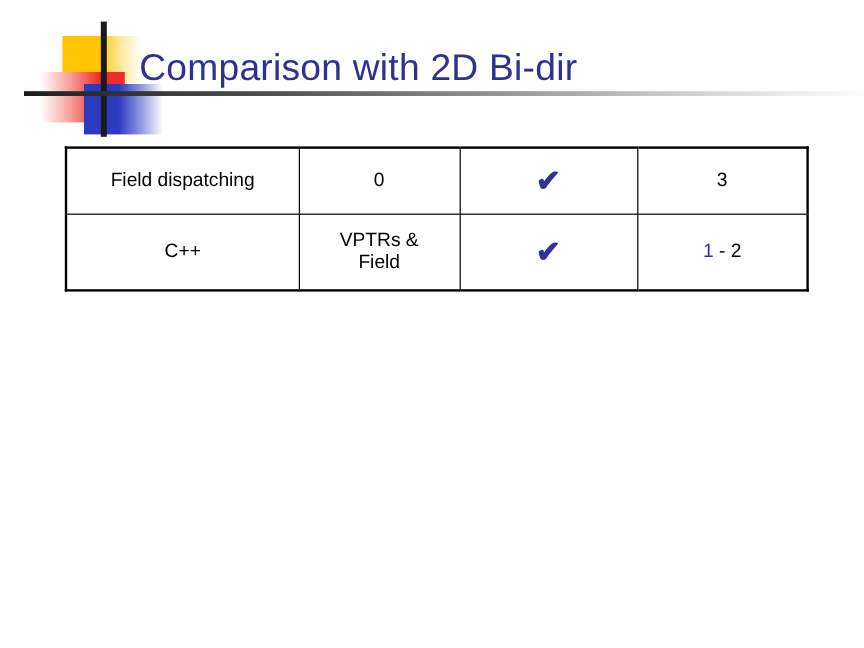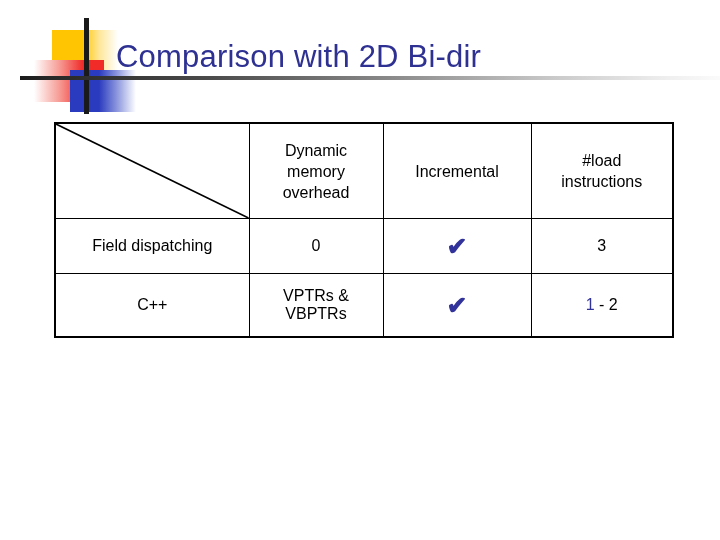--- a/index.html
+++ b/index.html
@@ -185,57 +185,38 @@
 
   <div id="table-wrap">
     <table class="cmp">
       <colgroup>
         <col class="col-label">
         <col class="col-dyn">
         <col class="col-inc">
         <col class="col-load">
       </colgroup>
       <tbody>
-        <tr class="hdr">
-          <td class="corner">
-            <svg viewBox="0 0 194 90" preserveAspectRatio="none">
-              <line x1="0" y1="0" x2="194" y2="90" stroke="#000000" stroke-width="1.6" vector-effect="non-scaling-stroke"></line>
-            </svg>
-          </td>
-          <td>
-            <span class="hdr-text two-line">Dynamic</span>
-            <span class="hdr-text two-line">memory</span>
-            <span class="hdr-text two-line">overhead</span>
-          </td>
-          <td>
-            <span class="hdr-text">Incremental</span>
-          </td>
-          <td>
-            <span class="hdr-text two-line">#load</span>
-            <span class="hdr-text two-line">instructions</span>
-          </td>
-        </tr>
 
         <tr class="body-row">
           <td class="rowlabel">Field dispatching</td>
           <td class="val-blue">0</td>
           <td>
             <span class="check">✔</span>
           </td>
           <td class="val-black">
             <span>3</span>
           </td>
         </tr>
 
 
         <tr class="body-tall">
           <td class="rowlabel">C++</td>
           <td class="val-red">
             <span class="two-line">VPTRs &amp;</span>
-            <span class="two-line">VBPTRs</span>
+            <span class="two-line">Field</span>
           </td>
           <td>
             <span class="check">✔</span>
           </td>
           <td>
             <span class="val-blue">1</span><span class="val-black"> - 2</span>
           </td>
         </tr>
 
       </tbody>

